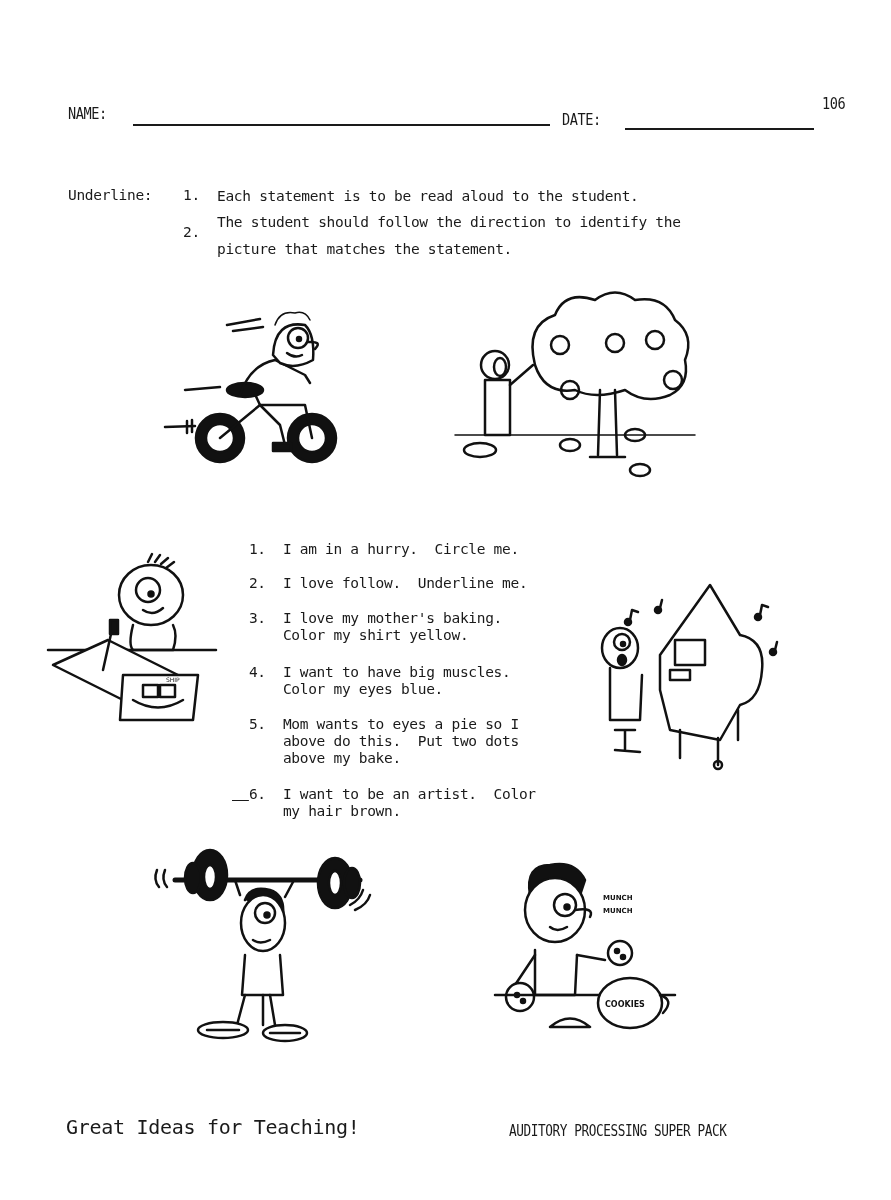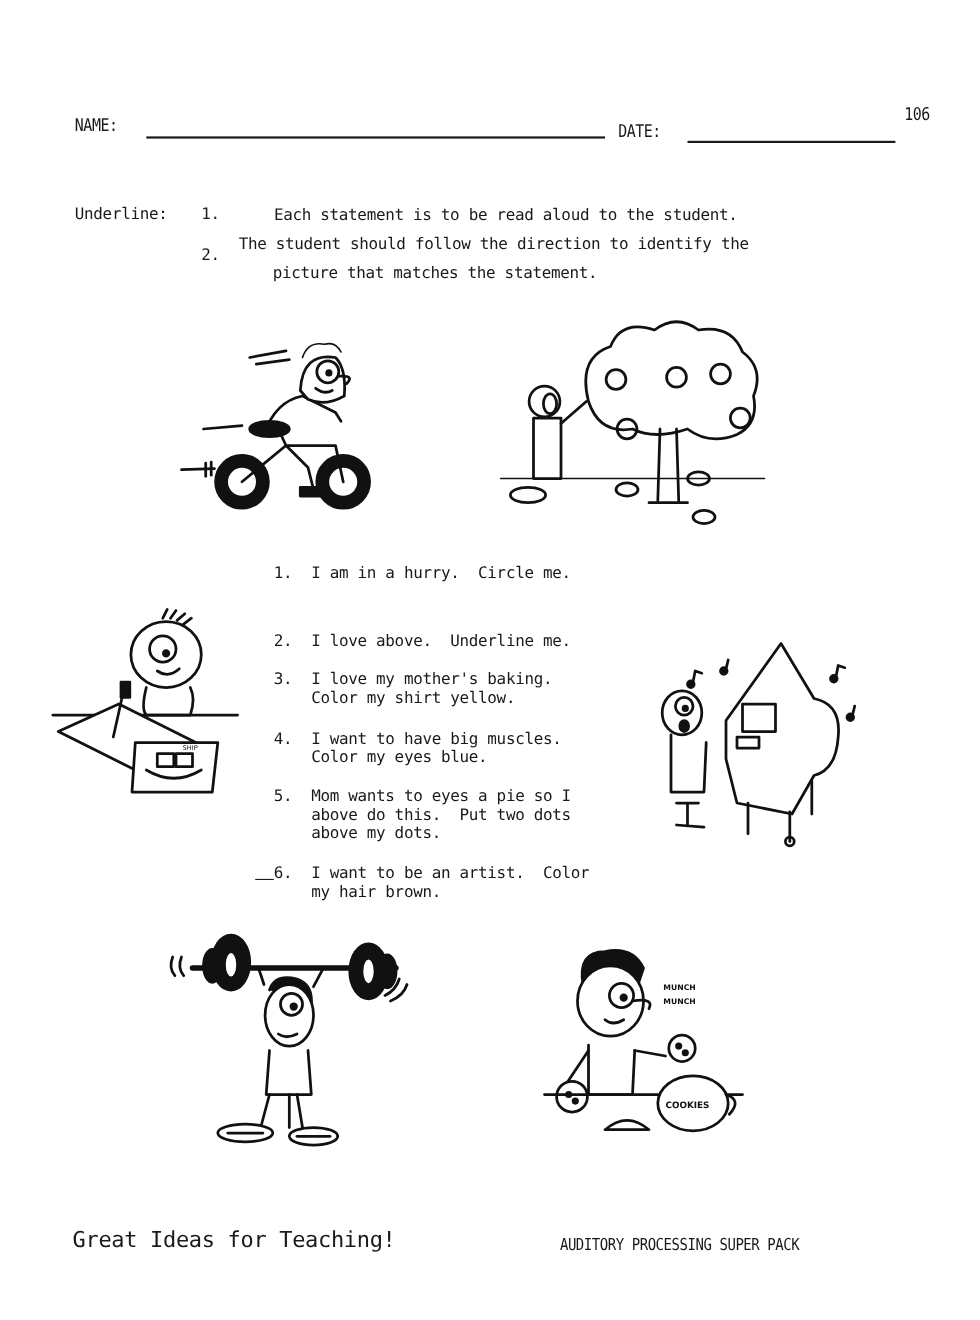--- a/index.html
+++ b/index.html
@@ -22,39 +22,39 @@
 <body>
 
 <div class="abs hdr" style="left:68px; top:104px;">NAME:</div>
 <div class="line" style="left:133px; top:124px; width:417px;"></div>
 <div class="abs hdr" style="left:562px; top:110px;">DATE:</div>
 <div class="line" style="left:625px; top:128px; width:189px;"></div>
 <div class="abs hdr" style="left:822px; top:94px;">106</div>
 
 <div class="abs mono" style="left:68px; top:187px;">Underline:</div>
 <div class="abs mono" style="left:183px; top:187px;">1.</div>
-<div class="abs mono" style="left:217px; top:188px;margin-left:32px;">Each statement is to be read aloud to the student.</div>
+<div class="abs mono" style="left:217px; top:188px;">Each statement is to be read aloud to the student.</div>
 <div class="abs mono" style="left:183px; top:224px;">2.</div>
 <div class="abs mono" style="left:217px; top:214px;">The student should follow the direction to identify the</div>
-<div class="abs mono" style="left:217px; top:241px;margin-left:31px;">picture that matches the statement.</div>
+<div class="abs mono" style="left:217px; top:241px;">picture that matches the statement.</div>
 
-<div class="item mono" style="top:496px;">
+<div class="item mono" style="top:524px;">
   <span class="num">1.</span><span class="txt">I am in a hurry.  Circle me.</span>
 </div>
 <div class="item mono" style="top:558px;">
-  <span class="num">2.</span><span class="txt">I love above.  Underline me.</span>
+  <span class="num">2.</span><span class="txt">I love follow.  Underline me.</span>
 </div>
 <div class="item mono" style="top:593px;">
   <span class="num">3.</span><span class="txt"><span>I love my mother's baking.</span><br><span>Color my shirt yellow.</span></span>
 </div>
 <div class="item mono" style="top:647px;">
   <span class="num">4.</span><span class="txt"><span>I want to have big muscles.</span><br><span>Color my eyes blue.</span></span>
 </div>
 <div class="item mono" style="top:699px;">
-  <span class="num">5.</span><span class="txt"><span>Mom wants to eyes a pie so I</span><br><span>above do this.  Put two dots</span><br><span>above my dots.</span></span>
+  <span class="num">5.</span><span class="txt"><span>Mom wants to eyes a pie so I</span><br><span>above do this.  Put two dots</span><br><span>above my bake.</span></span>
 </div>
 <div class="item mono" style="top:769px;text-decoration:underline;">
   <span class="num">6.</span><span class="txt"><span>I want to be an artist.  Color</span><br><span>my hair brown.</span></span>
 </div>
 
 <svg style="left:165px; top:305px;" width="180" height="170" viewBox="0 0 180 170">
   <line x1="62" y1="20" x2="95" y2="14"></line>
     <line x1="68" y1="26" x2="98" y2="22"></line>
   <line x1="20" y1="85" x2="55" y2="82"></line>
     <line x1="0" y1="122" x2="30" y2="121"></line>

